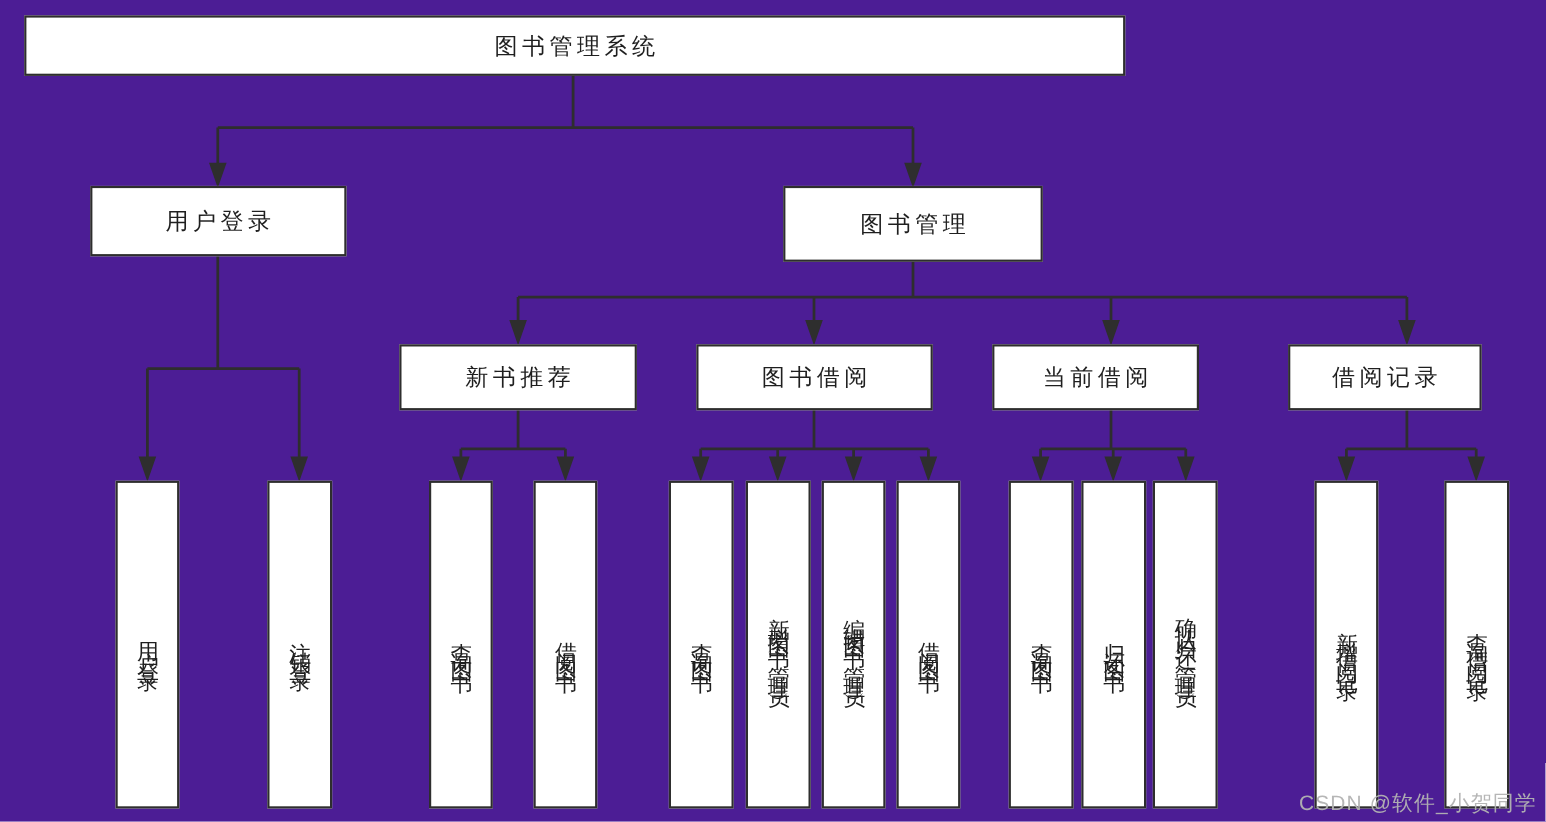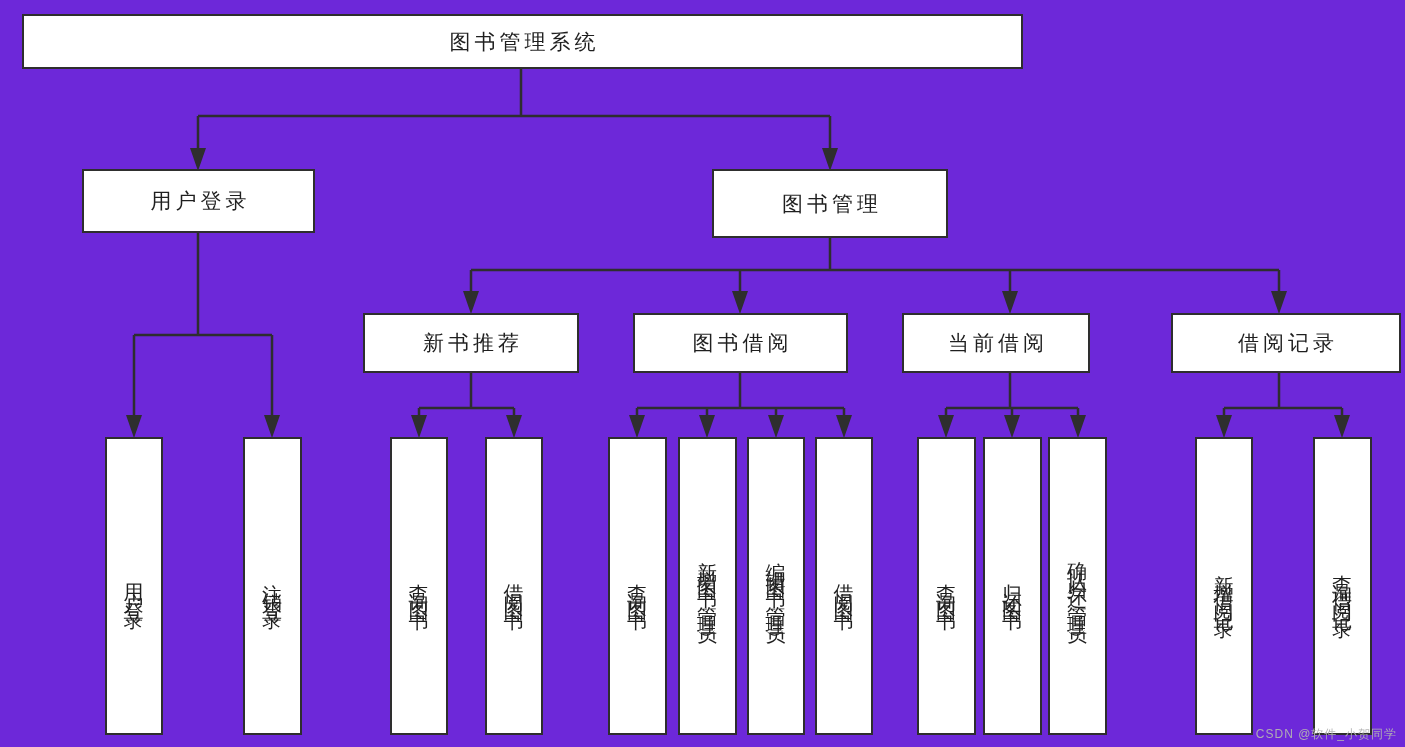--- a/index.html
+++ b/index.html
@@ -1,20 +1,20 @@
 <!DOCTYPE html>
 <html><head>
 <meta charset="utf-8">
 <style>
   html, body { margin: 0; padding: 0; background: #ffffff; }
   .canvas {
     position: relative;
     width: 1405px;
     height: 747px;
-    background: #6d28d9;
+    background: #4c1d95;
     font-family: "Liberation Sans", sans-serif;
     overflow: hidden;
   }
   .connectors {
     position: absolute;
     left: 0; top: 0;
     width: 1405px; height: 747px;
   }
   .node {
     position: absolute;
@@ -37,21 +37,21 @@
     text-orientation: mixed;
     font-size: 20px;
     letter-spacing: 9px;
     line-height: 1;
     white-space: nowrap;
   }
   .watermark {
     position: absolute;
     right: 8px;
     bottom: 4px;
-    font-size: 12px;
+    font-size: 19px;
     color: #b3b3b3;
     opacity: 0.95;
     letter-spacing: 1px;
     z-index: 10;
     white-space: nowrap;
   }
 </style>
 </head>
 <body>
 
@@ -105,21 +105,21 @@
 
   <div class="node" style="left:363px; top:313px; width:216px; height:60px;">
     <span class="h-label">新书推荐</span>
   </div>
   <div class="node" style="left:633px; top:313px; width:215px; height:60px;">
     <span class="h-label">图书借阅</span>
   </div>
   <div class="node" style="left:902px; top:313px; width:188px; height:60px;">
     <span class="h-label">当前借阅</span>
   </div>
-  <div class="node" style="left:1171px; top:313px; width:230px; height:60px;">
+  <div class="node" style="left:1171px; top:313px; width:176px; height:60px;">
     <span class="h-label">借阅记录</span>
   </div>
 
   <div class="node" style="left:105px; top:437px; width:58px; height:298px;">
     <span class="v-label">用户登录</span>
   </div>
   <div class="node" style="left:243px; top:437px; width:59px; height:298px;">
     <span class="v-label">注销登录</span>
   </div>
 

